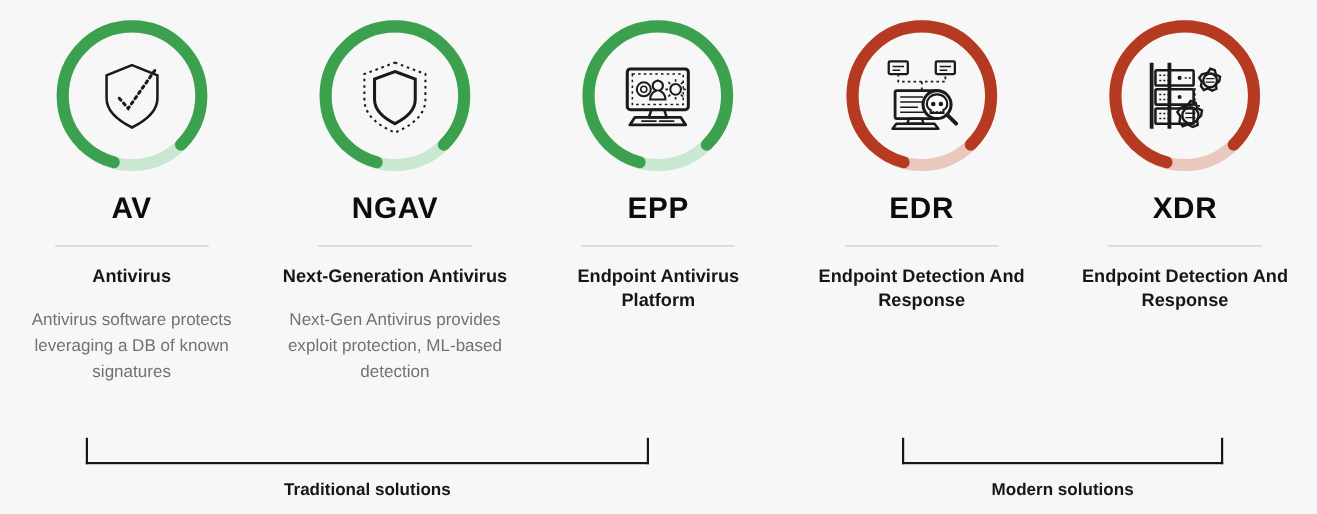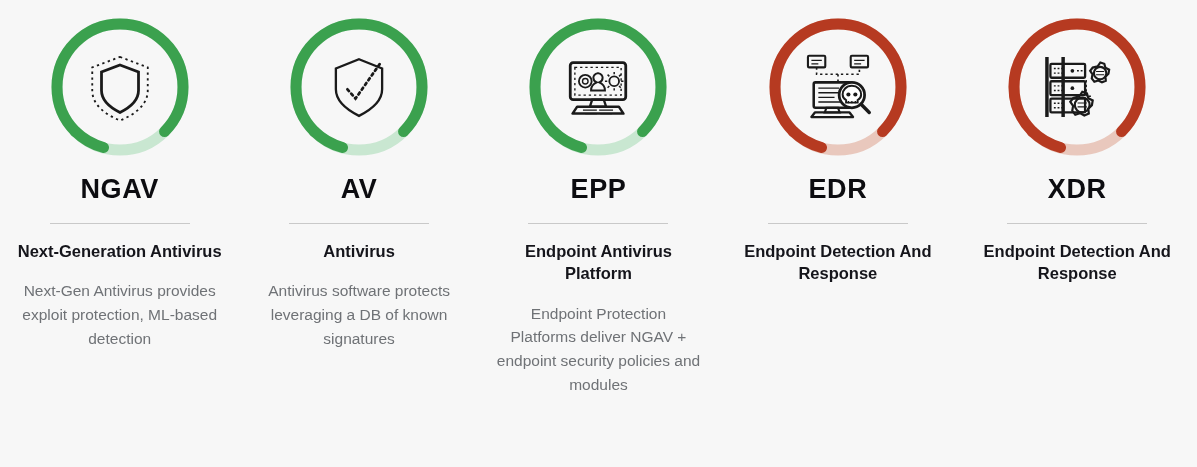--- a/index.html
+++ b/index.html
@@ -127,49 +127,49 @@
 
     <div class="col">
       <div class="ring-wrap">
         <svg class="ring-svg" viewBox="0 0 150 150">
           <circle cx="75" cy="75" r="63" fill="none" stroke="#c9e7d1" stroke-width="11"></circle>
           <path d="M 30.45 119.55 A 63 63 0 1 1 119.55 119.55" fill="none" stroke="#3ba14e" stroke-width="11" stroke-linecap="round"></path>
           <path d="M 30.45 119.55 A 63 63 0 0 0 58.5 135.5" fill="none" stroke="#3ba14e" stroke-width="11" stroke-linecap="round"></path>
         </svg>
         <div class="icon-holder">
           <svg viewBox="0 0 64 64" fill="none" stroke="#1a1a1a" stroke-width="2">
-            <path d="M32 13 L48 19 V35 C48 44 40 50 32 54 C24 50 16 44 16 35 V19 Z" stroke-width="2.4"></path>
-            <path d="M32 6 L56 15 V35 C56 48 44 56 32 61 C20 56 8 48 8 35 V15 Z" stroke-dasharray="2 3" stroke-width="1.6"></path>
-          </svg>
-        </div>
-      </div>
-      <div class="acronym">NGAV</div>
-      <div class="divider"></div>
-      <div class="fullname">Next-Generation Antivirus</div>
-      <div class="desc">Next-Gen Antivirus provides exploit protection, ML-based detection</div>
+            <path d="M32 8 L52 16 V34 C52 45 42 52 32 57 C22 52 12 45 12 34 V16 Z"></path>
+            <path d="M22 34 L29 42 L50 12" stroke-dasharray="2 3" stroke-width="2.4" stroke-linecap="round"></path>
+          </svg>
+        </div>
+      </div>
+      <div class="acronym">AV</div>
+      <div class="divider"></div>
+      <div class="fullname">Antivirus</div>
+      <div class="desc">Antivirus software protects leveraging a DB of known signatures</div>
     </div>
 
     <div class="col">
       <div class="ring-wrap">
         <svg class="ring-svg" viewBox="0 0 150 150">
           <circle cx="75" cy="75" r="63" fill="none" stroke="#c9e7d1" stroke-width="11"></circle>
           <path d="M 30.45 119.55 A 63 63 0 1 1 119.55 119.55" fill="none" stroke="#3ba14e" stroke-width="11" stroke-linecap="round"></path>
           <path d="M 30.45 119.55 A 63 63 0 0 0 58.5 135.5" fill="none" stroke="#3ba14e" stroke-width="11" stroke-linecap="round"></path>
         </svg>
         <div class="icon-holder">
           <svg viewBox="0 0 64 64" fill="none" stroke="#1a1a1a" stroke-width="2">
-            <path d="M32 8 L52 16 V34 C52 45 42 52 32 57 C22 52 12 45 12 34 V16 Z"></path>
-            <path d="M22 34 L29 42 L50 12" stroke-dasharray="2 3" stroke-width="2.4" stroke-linecap="round"></path>
-          </svg>
-        </div>
-      </div>
-      <div class="acronym">AV</div>
-      <div class="divider"></div>
-      <div class="fullname">Antivirus</div>
-      <div class="desc">Antivirus software protects leveraging a DB of known signatures</div>
+            <path d="M32 13 L48 19 V35 C48 44 40 50 32 54 C24 50 16 44 16 35 V19 Z" stroke-width="2.4"></path>
+            <path d="M32 6 L56 15 V35 C56 48 44 56 32 61 C20 56 8 48 8 35 V15 Z" stroke-dasharray="2 3" stroke-width="1.6"></path>
+          </svg>
+        </div>
+      </div>
+      <div class="acronym">NGAV</div>
+      <div class="divider"></div>
+      <div class="fullname">Next-Generation Antivirus</div>
+      <div class="desc">Next-Gen Antivirus provides exploit protection, ML-based detection</div>
     </div>
 
     <div class="col">
       <div class="ring-wrap">
         <svg class="ring-svg" viewBox="0 0 150 150">
           <circle cx="75" cy="75" r="63" fill="none" stroke="#c9e7d1" stroke-width="11"></circle>
           <path d="M 30.45 119.55 A 63 63 0 1 1 119.55 119.55" fill="none" stroke="#3ba14e" stroke-width="11" stroke-linecap="round"></path>
           <path d="M 30.45 119.55 A 63 63 0 0 0 58.5 135.5" fill="none" stroke="#3ba14e" stroke-width="11" stroke-linecap="round"></path>
         </svg>
         <div class="icon-holder">
@@ -183,21 +183,20 @@
             <path d="M46 21 v-2 M46 33 v2 M40 27 h-2 M52 27 h2 M41.8 22.8 l-1.5 -1.5 M50.2 31.2 l1.5 1.5 M50.2 22.8 l1.5 -1.5 M41.8 31.2 l-1.5 1.5" stroke-width="1.3"></path>
             <path d="M27 43 h10 l2 6 h-14 z" stroke-width="2"></path>
             <path d="M14 49 h36 l4 6 h-44 z" stroke-width="2.2" stroke-linejoin="round"></path>
             <path d="M19 52 h12 M33 52 h12 M21 55 h10 M34 55 h10" stroke-width="1.2"></path>
           </svg>
         </div>
       </div>
       <div class="acronym">EPP</div>
       <div class="divider"></div>
       <div class="fullname">Endpoint Antivirus Platform</div>
-      <div class="desc">Endpoint Protection Platforms deliver NGAV + endpoint security policies and modules</div>
     </div>
 
     <div class="col">
       <div class="ring-wrap">
         <svg class="ring-svg" viewBox="0 0 150 150">
           <circle cx="75" cy="75" r="63" fill="none" stroke="#e9c8bd" stroke-width="11"></circle>
           <path d="M 30.45 119.55 A 63 63 0 1 1 119.55 119.55" fill="none" stroke="#b63a21" stroke-width="11" stroke-linecap="round"></path>
           <path d="M 30.45 119.55 A 63 63 0 0 0 58.5 135.5" fill="none" stroke="#b63a21" stroke-width="11" stroke-linecap="round"></path>
         </svg>
         <div class="icon-holder">
@@ -258,14 +257,24 @@
           </svg>
         </div>
       </div>
       <div class="acronym">XDR</div>
       <div class="divider"></div>
       <div class="fullname">Endpoint Detection And Response</div>
     </div>
 
   </div>
 
+  <div class="brackets">
+    <div class="bracket b-traditional">
+      <div class="bar"></div>
+      <div class="cap">Traditional solutions</div>
+    </div>
+    <div class="bracket b-modern">
+      <div class="bar"></div>
+      <div class="cap">Modern solutions</div>
+    </div>
+  </div>
 
 </div>
 
 </body></html>

